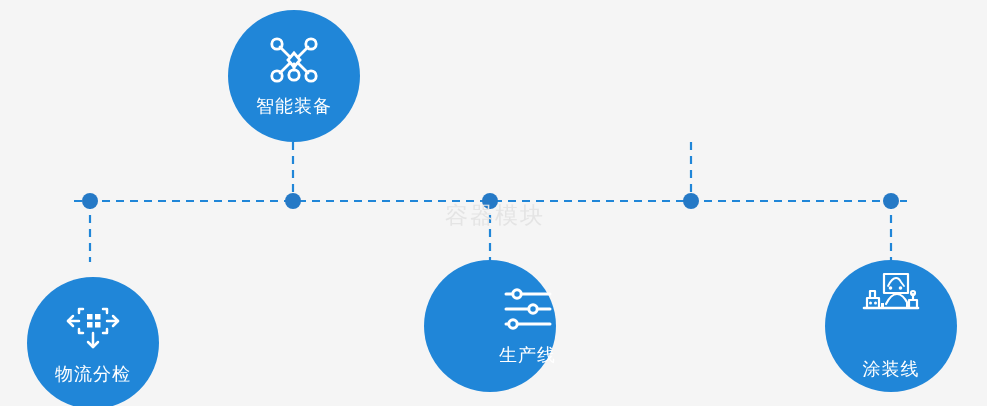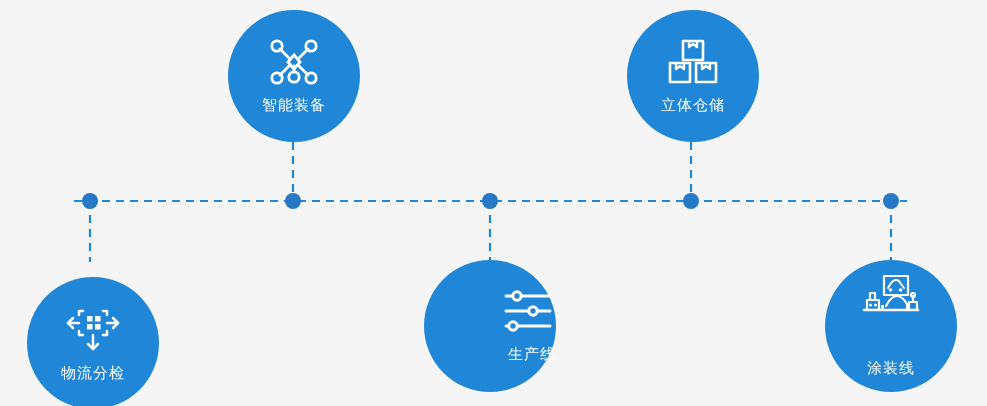--- a/index.html
+++ b/index.html
@@ -55,21 +55,21 @@
     justify-content: center;
     box-sizing: border-box;
   }
   .node .icon {
     display: block;
     line-height: 0;
   }
   .node .label {
     margin-top: 11px;
     color: #ffffff;
-    font-size: 15px;
+    font-size: 18px;
     letter-spacing: 1px;
     font-family: "DejaVu Sans", sans-serif;
     white-space: nowrap;
   }
 
   
   #node-smart-equipment { left: 228px; top: 10px;  width: 132px; height: 132px; }
   #node-warehouse       { left: 627px; top: 10px;  width: 132px; height: 132px; }
   #node-sorting         { left: 27px;  top: 277px; width: 132px; height: 132px; }
   #node-production      { left: 424px; top: 260px; width: 132px; height: 132px; align-items: flex-end; }
@@ -94,20 +94,21 @@
 
     <line x1="891" y1="201" x2="891" y2="262" stroke="#2086d8" stroke-width="2.2" stroke-dasharray="8 6"></line>
 
     <circle cx="90" cy="201" r="8" fill="#2579c6"></circle>
     <circle cx="293" cy="201" r="8" fill="#2579c6"></circle>
     <circle cx="490" cy="201" r="8" fill="#2579c6"></circle>
     <circle cx="691" cy="201" r="8" fill="#2579c6"></circle>
     <circle cx="891" cy="201" r="8" fill="#2579c6"></circle>
   </svg>
 
+  <div class="watermark">容器模块</div>
 
   <div class="node" id="node-smart-equipment">
     <span class="icon">
       <svg width="52" height="48" viewBox="0 0 52 48">
         <g fill="none" stroke="#ffffff" stroke-width="2.8" stroke-linecap="round">
           <line x1="12" y1="12" x2="22" y2="22"></line>
           <line x1="40" y1="12" x2="30" y2="22"></line>
           <line x1="12" y1="38" x2="22" y2="28"></line>
           <line x1="40" y1="38" x2="30" y2="28"></line>
           <line x1="26" y1="29" x2="26" y2="35"></line>
@@ -116,35 +117,20 @@
           <circle cx="43" cy="9" r="5.2"></circle>
           <circle cx="9" cy="41" r="5.2"></circle>
           <circle cx="43" cy="41" r="5.2"></circle>
           <circle cx="26" cy="40" r="5.2"></circle>
         </g>
       </svg>
     </span>
     <span class="label">智能装备</span>
   </div>
 
-  <div class="node" id="node-warehouse">
-    <span class="icon">
-      <svg width="52" height="48" viewBox="0 0 52 48">
-        <g fill="none" stroke="#ffffff" stroke-width="2.6" stroke-linejoin="round">
-          <rect x="16" y="4" width="20" height="19"></rect>
-          <path d="M22 4 v6 l4 -3 l4 3 v-6" stroke-width="2.4"></path>
-          <rect x="3" y="26" width="20" height="19"></rect>
-          <path d="M9 26 v6 l4 -3 l4 3 v-6" stroke-width="2.4"></path>
-          <rect x="29" y="26" width="20" height="19"></rect>
-          <path d="M35 26 v6 l4 -3 l4 3 v-6" stroke-width="2.4"></path>
-        </g>
-      </svg>
-    </span>
-    <span class="label">立体仓储</span>
-  </div>
 
   <div class="node" id="node-sorting">
     <span class="icon">
       <svg width="56" height="50" viewBox="0 0 56 50">
         <g fill="none" stroke="#ffffff" stroke-width="2.5" stroke-linecap="round" stroke-linejoin="round">
 
           <path d="M18 8 h-4 v4"></path>
           <path d="M38 8 h4 v4"></path>
           <path d="M18 32 h-4 v-4"></path>
           <path d="M38 32 h4 v-4"></path>

